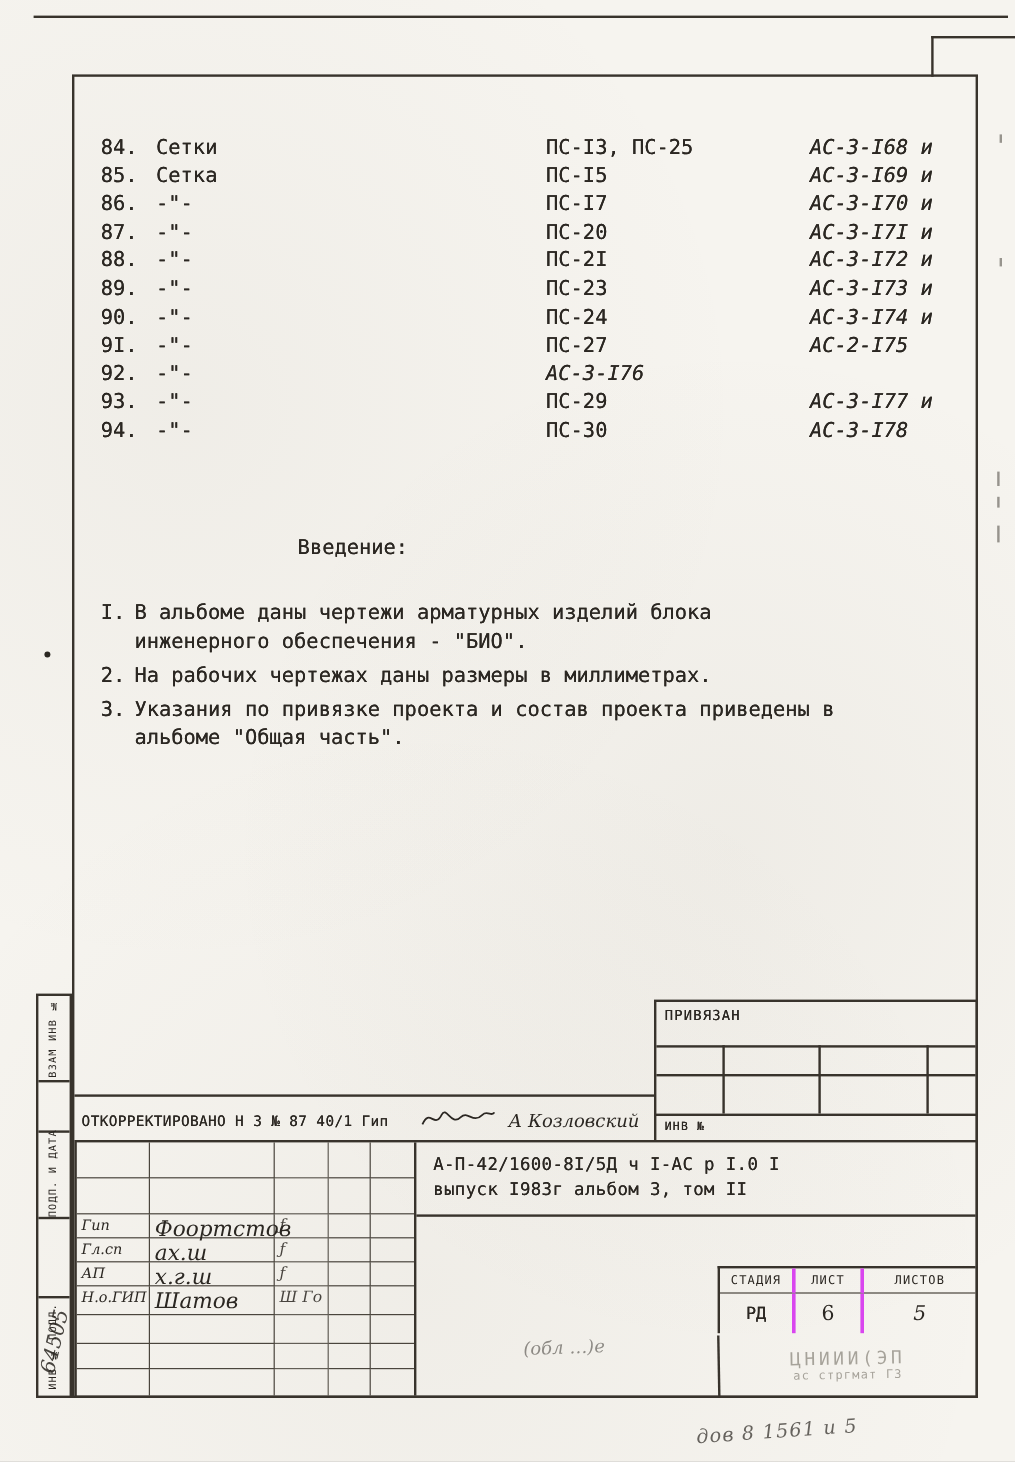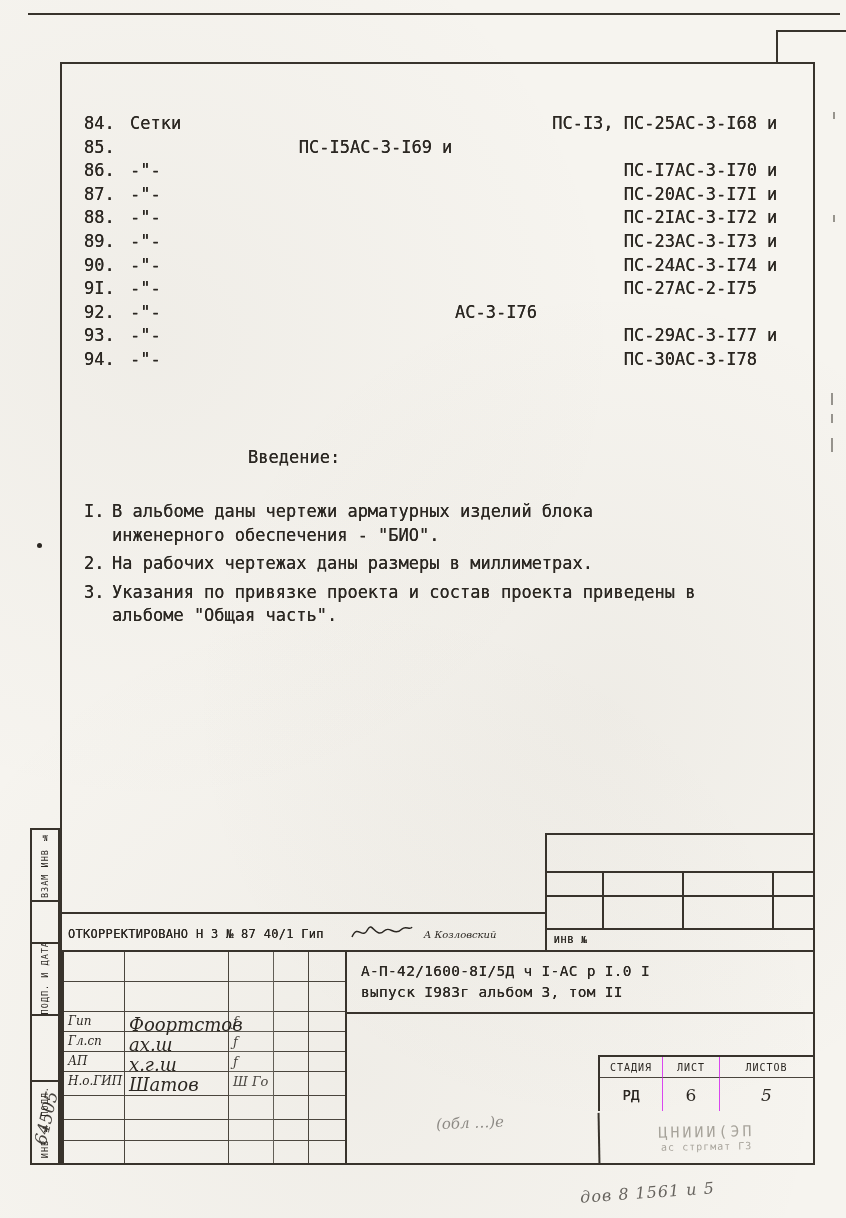--- a/index.html
+++ b/index.html
@@ -18,22 +18,22 @@
   .hand { font-family:"DejaVu Serif", serif; font-style:italic; }
 
   .frame { position:absolute; left:60px; top:62px; width:755px; height:1103px;
            border:2px solid #38332c; }
 
   
   .list { position:absolute; left:84px; top:112px; width:700px; font-size:17px; }
   .list-row { display:flex; line-height:23.6px; }
   .c-num  { width:46px; }
   .c-name { width:325px; }
-  .c-code { width:220px;text-align:right; }
-  .c-doc  { flex:1; }
+  .c-code { width:220px; }
+  .c-doc  { flex:1;font-style:italic; }
 
   
   .intro-heading { position:absolute; left:248px; top:447px; font-size:17px; }
   .intro-points { position:absolute; left:84px; top:500px; width:660px; }
   .point { display:flex; margin-bottom:5px; font-size:17px; line-height:23.5px; }
   .p-num { width:28px; }
   .p-text { width:602px; }
 
   .speck { position:absolute; left:37px; top:543px; width:5px; height:5px;
            border-radius:50%; background:#2b2722; }
@@ -57,21 +57,21 @@
   .inv-row { position:absolute; left:545px; top:930px; width:270px; height:20px;
              border-left:2px solid #38332c; border-right:2px solid #38332c; }
   .inv-row-label { padding:4px 0 0 7px; font-size:9.5px; letter-spacing:1px; }
 
   
   .corrected { position:absolute; left:62px; top:912px; width:483px; height:38px;
                border-top:2px solid #38332c; display:flex; align-items:center;
                padding:4px 4px 0 6px; }
   .corrected-label { font-size:12px; letter-spacing:.3px; }
   .corrected-sign { margin-left:26px; }
-  .corrected-name { margin-left:10px; font-size:10px; }
+  .corrected-name { margin-left:10px; font-size:15px; }
 
   
   .main-block { position:absolute; left:62px; top:950px; width:753px; height:215px;
                 border:2px solid #38332c; }
   .sig-table { position:absolute; left:0; top:0; width:283px; height:211px;
                border-right:2px solid #38332c; display:grid;
                grid-template-columns:61px 104px 45px 35px 36px;
                grid-template-rows:30px 30px 20px 20px 20px 24px 24px 21px 22px; }
   .cell { border-right:1px solid #4a453d; border-bottom:1px solid #4a453d;
           padding:2px 3px 0 4px; font-size:11px; overflow:visible;
@@ -86,21 +86,21 @@
   .doc-cell { position:absolute; left:283px; top:0; width:466px; height:62px;
               border-bottom:2px solid #38332c; padding:9px 0 0 14px;
               font-size:14.5px; line-height:21px; letter-spacing:.3px; }
 
   .stage-table { position:absolute; left:534px; top:103px; width:215px; height:56px;
                  border-left:2px solid #38332c; border-top:2px solid #38332c;
                  display:grid; grid-template-columns:63px 57px 93px;
                  grid-template-rows:21px 33px; }
   .st { display:flex; align-items:center; justify-content:center; }
   .st-h { border-bottom:1px solid #4a453d; font-size:10px; letter-spacing:1px; }
-  .st-rb { border-right:1px solid #d946ef; }
+  .st-rb { border-right:3px solid #d946ef; }
   .st-stage { font-size:14px; }
   .st-num { font-family:"DejaVu Serif", serif; font-size:17px; }
   .st-num.it { font-style:italic; }
 
   .stamp-area { position:absolute; left:534px; top:159px; width:215px; height:52px;
                 border-left:2px solid #38332c; display:flex; flex-direction:column;
                 align-items:center; justify-content:center; color:#4a4438;
                 transform:rotate(-1deg); }
   .stamp1 { font-size:15px; letter-spacing:3px; opacity:.45; }
   .stamp2 { font-size:10px; letter-spacing:1px; opacity:.45; }
@@ -133,20 +133,21 @@
 
   <div class="list typed">
     <div class="list-row">
       <span class="c-num">84.</span>
       <span class="c-name">Сетки</span>
       <span class="c-code">ПС-I3, ПС-25</span>
       <span class="c-doc">АС-3-I68 и</span>
     </div>
     <div class="list-row">
       <span class="c-num">85.</span>
+      <span class="c-name">Сетка</span>
       <span class="c-code">ПС-I5</span>
       <span class="c-doc">АС-3-I69 и</span>
     </div>
     <div class="list-row">
       <span class="c-num">86.</span>
       <span class="c-name">-"-</span>
       <span class="c-code">ПС-I7</span>
       <span class="c-doc">АС-3-I70 и</span>
     </div>
     <div class="list-row">
@@ -225,20 +226,21 @@
     <div class="vlabel" style="top:112px; height:72px;">
         <span>ПОДП. И ДАТА</span>
       </div>
     <div class="vlabel" style="top:250px; height:85px;">
         <span>ИНВ № ПОДЛ.</span>
       </div>
   </div>
   <div class="inv-number hand">64505</div>
 
   <div class="privyazan">
+    <div class="privyazan-label typed">ПРИВЯЗАН</div>
     <div class="ln" style="left:0; top:36px; width:266px; height:1.5px;"></div>
     <div class="ln" style="left:0; top:60px; width:266px; height:1.5px;"></div>
     <div class="ln" style="left:55px; top:36px; width:1.5px; height:57px;"></div>
     <div class="ln" style="left:135px; top:36px; width:1.5px; height:57px;"></div>
     <div class="ln" style="left:225px; top:36px; width:1.5px; height:57px;"></div>
   </div>
   <div class="inv-row">
     <div class="inv-row-label typed">ИНВ №</div>
   </div>
 

